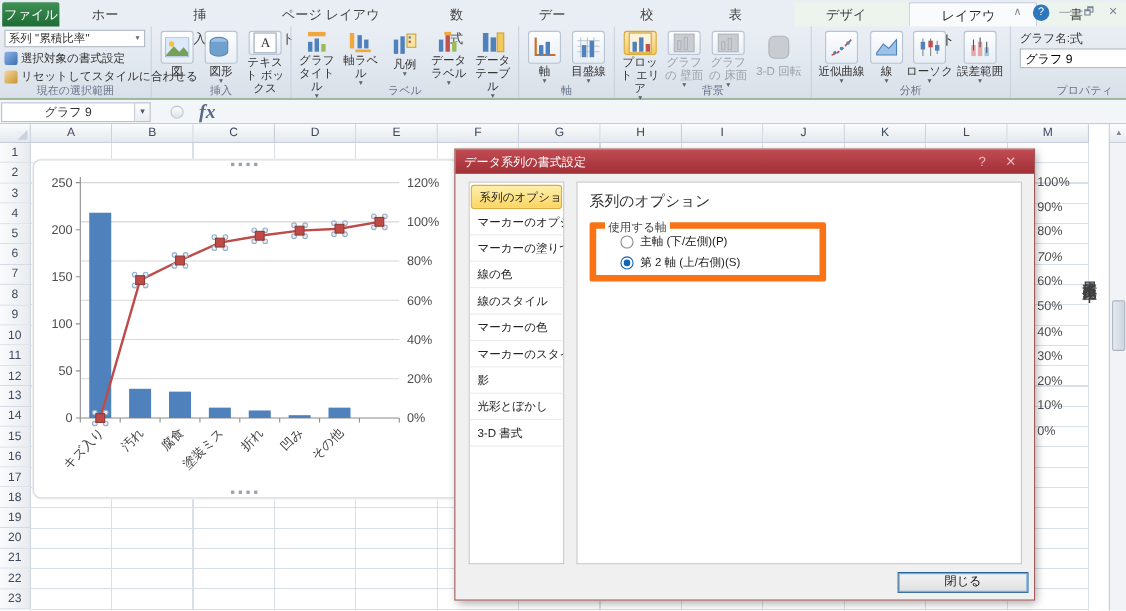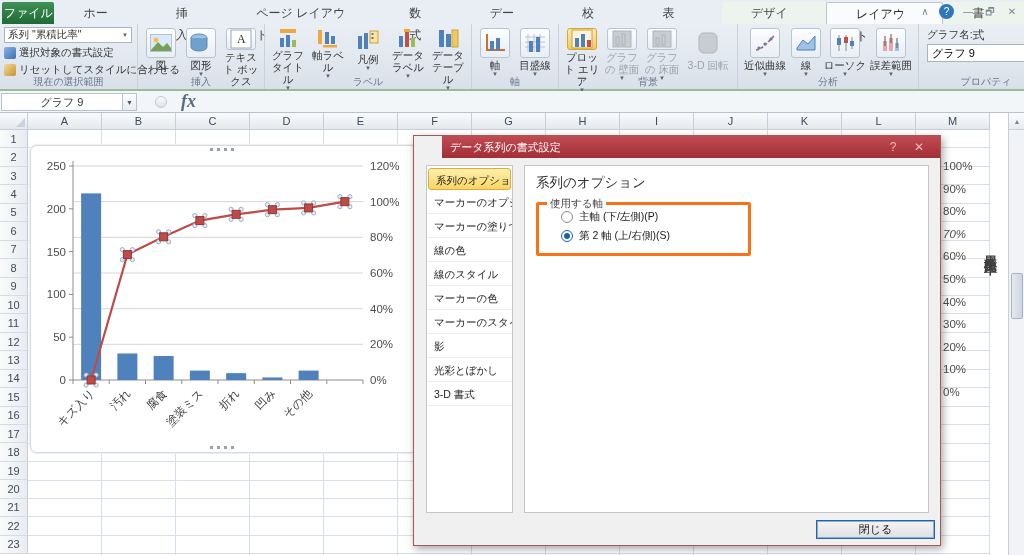--- a/index.html
+++ b/index.html
@@ -70,30 +70,30 @@
   .seldots i { width:3px; height:3px; background:#9AA0A8; }
   #chartsvg { position:absolute; left:2px; top:4px; }
 
   
   #partialchart { position:absolute; left:941px; top:150px; width:67px; height:300px; }
   .pct { position:absolute; left:2px; font-size:11.5px; color:#4D4D4D; }
   #axis-title-v { position:absolute; left:40px; top:95px; writing-mode:vertical-rl; font-size:13px; font-weight:bold; color:#3F3F3F; letter-spacing:2px; }
 
   
   #dialog { position:absolute; left:413px; top:135px; width:528px; height:411px; background:#F0F0F0;
-    border:1px solid #A05A5A; box-shadow:2px 3px 8px rgba(0,0,0,.35);padding-left:28px; }
+    border:1px solid #A05A5A; box-shadow:2px 3px 8px rgba(0,0,0,.35); }
   #dlgtitle { height:22px; background:linear-gradient(#C14B52,#A22F36); color:#fff; display:flex; align-items:center; padding:0 8px; font-size:11px; }
   #dlgtitle .t { flex:1; }
   .dlgbtn { width:26px; text-align:center; color:#F2BCBC; font-size:12px; }
   #dlgnav { position:absolute; left:12px; top:29px; width:87px; bottom:32px; background:#fff; border:1px solid #C6C6C6; padding-top:2px; }
   .nav-item { height:24px; line-height:24px; padding-left:7px; font-size:10.5px; color:#222; border-bottom:1px solid #ECECEC; white-space:nowrap; overflow:hidden; }
   .nav-item.selected { background:linear-gradient(#FDF0AC,#FBD564); border:1px solid #DEAC3A; border-radius:3px; margin:0 1px; height:22px; line-height:22px; }
   #dlgcontent { position:absolute; left:110px; top:29px; right:11px; bottom:32px; background:#fff; border:1px solid #C6C6C6; }
   #contentheader { font-size:13.5px; color:#2F2F2F; margin:8px 0 4px 11px; }
-  #groupbox { position:relative; margin:10px 0 0 11px; width:215px; height:54px; border:3px solid #f97316; border-radius:2px; }
+  #groupbox { position:relative; margin:10px 0 0 11px; width:215px; height:54px; border:6px solid #f97316; border-radius:2px; }
   #groupbox .legend { position:absolute; left:8px; top:-8px; background:#fff; padding:0 3px; font-size:10.5px; color:#444; }
   .radio-row { display:flex; align-items:center; gap:6px; margin:5px 0 0 22px; }
   .radio { width:12px; height:12px; border-radius:50%; border:1px solid #8A8A8A; background:#fff; position:relative; flex:none; }
   .radio.on { border-color:#1464B4; }
   .radio.on:after { content:""; position:absolute; left:2px; top:2px; width:6px; height:6px; border-radius:50%; background:#1464B4; }
   .radio-label { font-size:10.5px; color:#1A1A1A; white-space:nowrap; }
   #closebtn { position:absolute; right:5px; bottom:6px; width:119px; height:19px; background:linear-gradient(#F4F4F4,#DFDFDF);
     border:1px solid #2A6496; box-shadow:0 0 0 1px #7FB2E0 inset; font-size:11px; text-align:center; line-height:17px; color:#111; }
 </style>
 </head>

